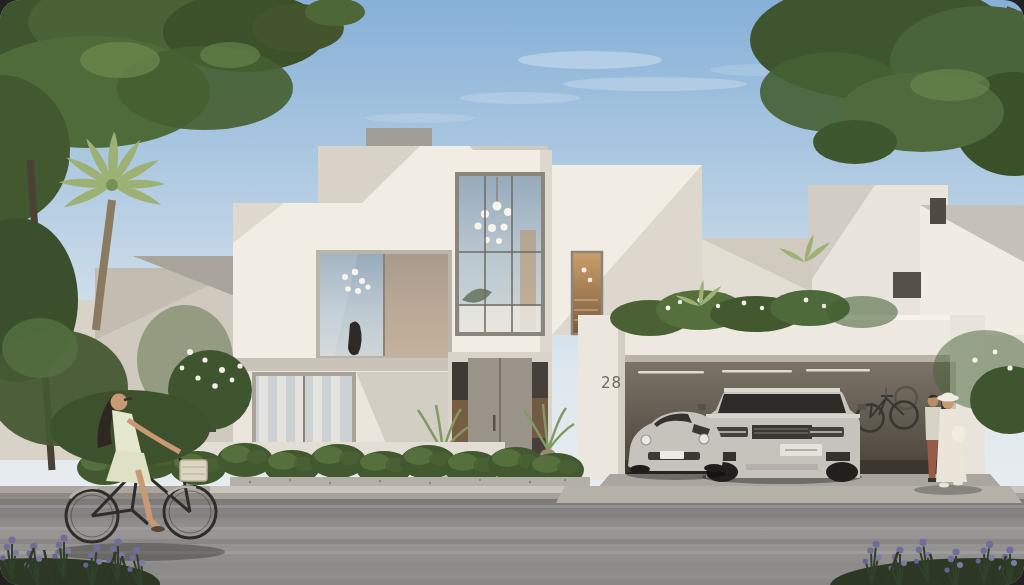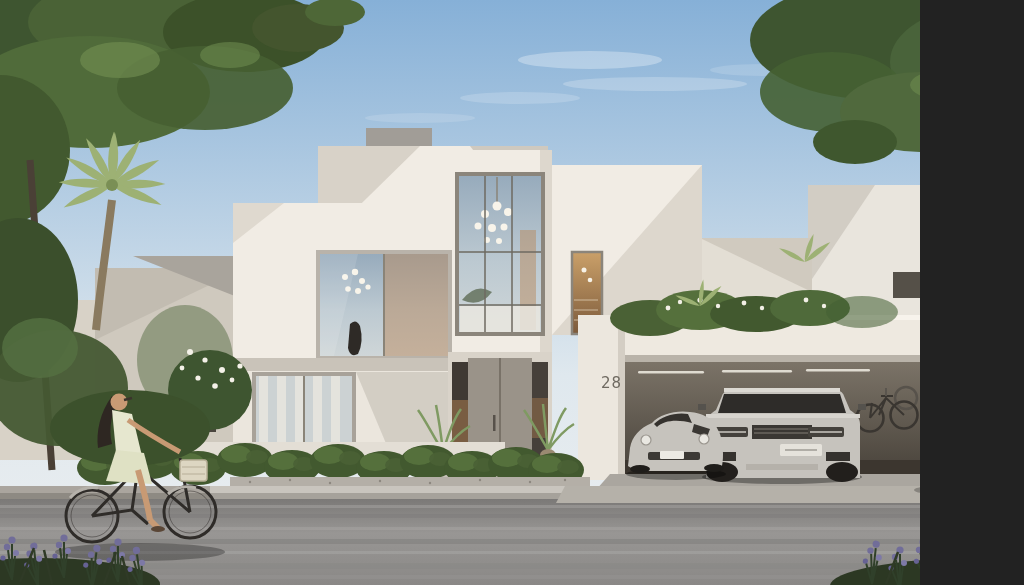--- a/index.html
+++ b/index.html
@@ -1,16 +1,16 @@
 <!DOCTYPE html>
 <html><head>
 <meta charset="utf-8">
 <style>
   html,body{margin:0;padding:0;background:#222;}
-  .stage{width:920px;height:585px;overflow:hidden;position:relative;font-family:"DejaVu Sans",sans-serif;}
+  .stage{width:1024px;height:585px;overflow:hidden;position:relative;font-family:"DejaVu Sans",sans-serif;border-radius:20px;}
   svg{display:block;}
   text{font-family:"DejaVu Sans","Liberation Sans",sans-serif;}
 </style>
 </head>
 <body>
 
 <div class="stage">
 <svg viewBox="0 0 1024 585" width="1024" height="585">
   <defs>
     <linearGradient id="sky" x1="0" y1="0" x2="0" y2="1">

